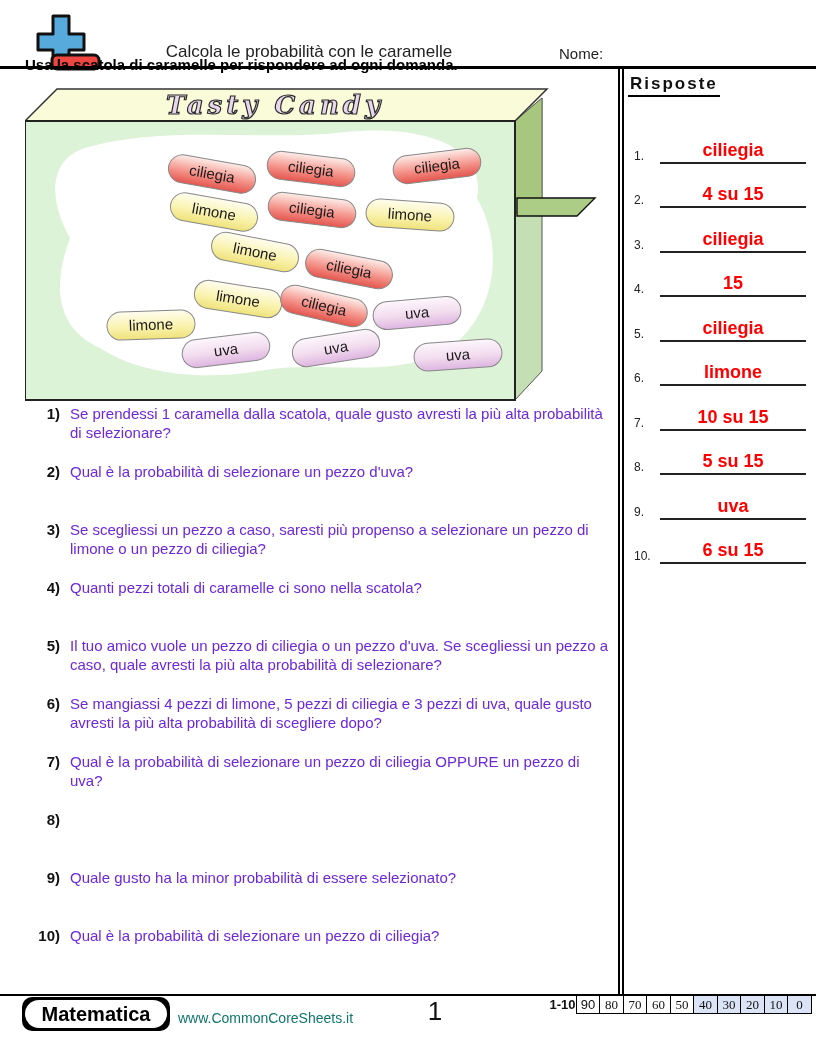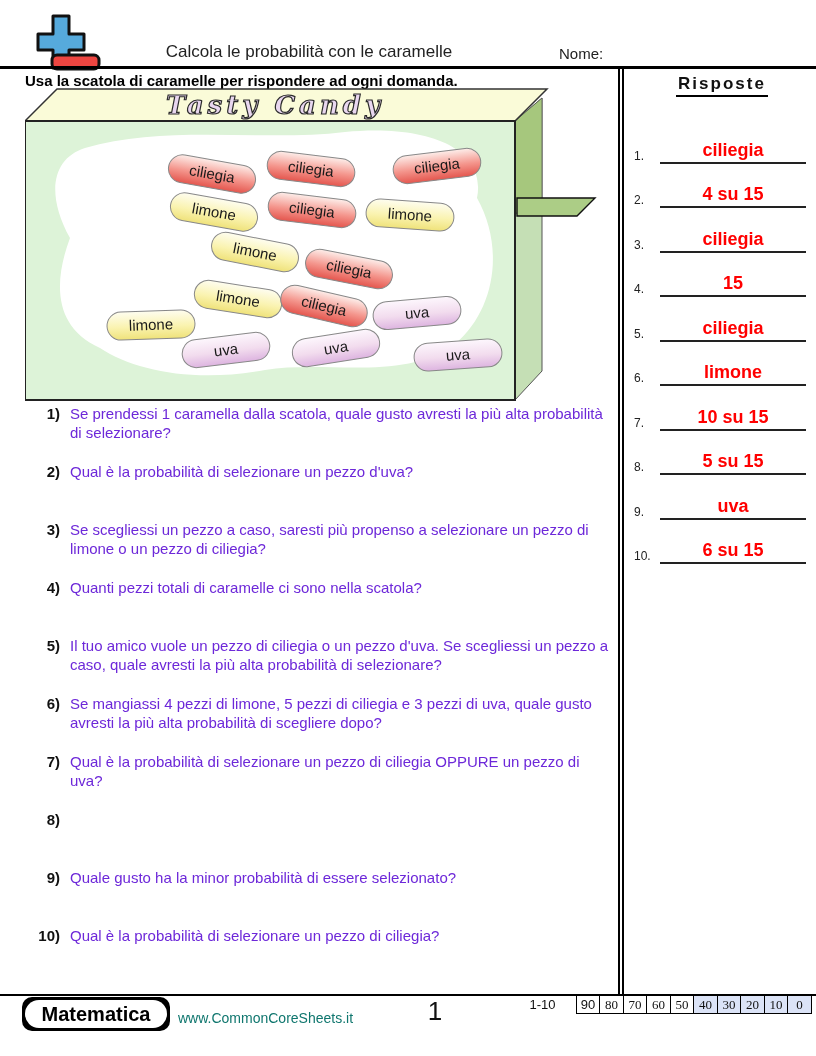--- a/index.html
+++ b/index.html
@@ -9,58 +9,58 @@
     font-family:"Liberation Sans", sans-serif; color:#111; overflow:hidden;
   }
 
   
   .logo { position:absolute; left:22px; top:12px; }
   .page-title { position:absolute; left:0; top:42px; width:618px; text-align:center; font-size:17px; color:#222; }
   .name-label { position:absolute; left:559px; top:45px; font-size:15px; color:#222; }
   .name-value { position:absolute; left:622px; top:40px; width:194px; text-align:center; font-size:21px; font-weight:bold; color:#ff0000; }
   .header-rule { position:absolute; left:0; top:66px; width:816px; height:3px; background:#000; }
 
-  .instruction { position:absolute; left:25px; top:72px; width:590px; font-size:15px; font-weight:bold; color:#000; }
+  .instruction { position:absolute; left:25px; top:56px; width:590px; font-size:15px; font-weight:bold; color:#000; }
 
   
   .candy-box { position:absolute; left:25px; top:88px; }
   .candy-label { font-family:"Liberation Sans", sans-serif; font-size:15px; fill:#1a1a1a; }
   .brand-text { font-family:"DejaVu Serif", serif; font-weight:bold; font-style:italic; font-size:26px;
                 letter-spacing:4px; fill:#e9d7f0; stroke:#2b2b2b; stroke-width:1.2px; }
 
   
   .questions { position:absolute; left:28px; top:404px; width:588px; }
   .q-row { display:flex; height:58px; align-items:flex-start; }
   .q-num { width:32px; text-align:right; font-weight:bold; font-size:15px; flex:0 0 32px; line-height:19px; }
   .q-text { margin-left:10px; width:540px; font-size:15px; line-height:19px; color:#6d28d9; }
 
   
   .column-divider { position:absolute; left:618px; top:66px; height:929px; width:6px;
                     border-left:2px solid #000; border-right:2px solid #000; }
 
   
   .answers { position:absolute; left:628px; top:70px; width:188px; }
-  .answers-heading { display:block; text-align:center; margin-top:4px; }
+  .answers-heading { display:block; margin-top:4px; }
   .answers-heading span { display:inline-block; font-size:17px; font-weight:bold; letter-spacing:2px;
                           border-bottom:2px solid #000; padding:0 2px 1px 2px; }
   .answer-rows { margin-top:22px; }
   .answer-row { height:44.5px; display:flex; align-items:flex-end; padding:0 10px 0 6px; }
   .answer-num { flex:0 0 22px; font-size:12px; color:#222; padding-bottom:1px; }
   .answer-line { flex:1; margin-left:4px; border-bottom:2px solid #222; text-align:center;
                  color:#ff0000; font-weight:bold; font-size:18px; line-height:22px; padding-bottom:1px; }
 
   
   .footer-rule { position:absolute; left:0; top:994px; width:816px; height:2px; background:#000; }
   .brand-badge { position:absolute; left:22px; top:997px; width:148px; height:34px; background:#000; border-radius:10px; padding:3px; }
   .brand-badge-inner { width:100%; height:100%; background:#fff; border-radius:14px; display:flex; align-items:center; justify-content:center;
                        font-size:20px; font-weight:bold; color:#000;text-align:center; }
   .website { position:absolute; left:178px; top:1010px; font-size:14px; color:#0f766e; text-decoration:none; }
   .page-number { position:absolute; left:400px; top:996px; width:70px; text-align:center; font-size:26px; color:#111; }
   .score-scale { position:absolute; right:4px; top:995px; display:flex; align-items:center; }
-  .score-label { font-size:13px; margin-right:20px; }
+  .score-label { font-size:13px; margin-right:0;font-weight:bold; }
   .score-box { width:25px; height:19px; border:1.5px solid #000; display:flex; align-items:center; justify-content:center;
                font-size:13px; background:#fff; }
   .score-box + .score-box { margin-left:-1.5px;font-family:Liberation Serif, serif; }
   .score-box.shaded { background:#dbe3f7; }
 </style>
 </head>
 <body>
 
 <div class="page">
 

